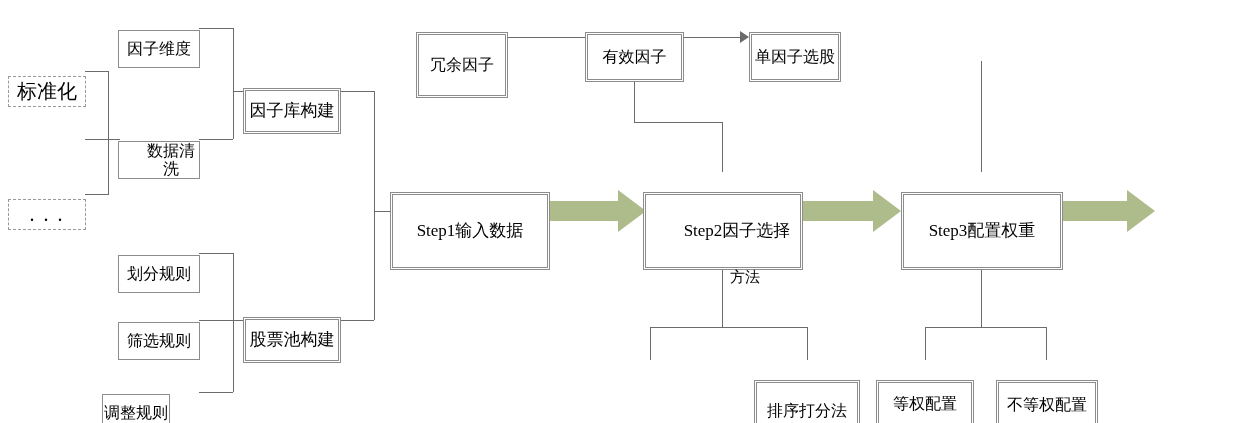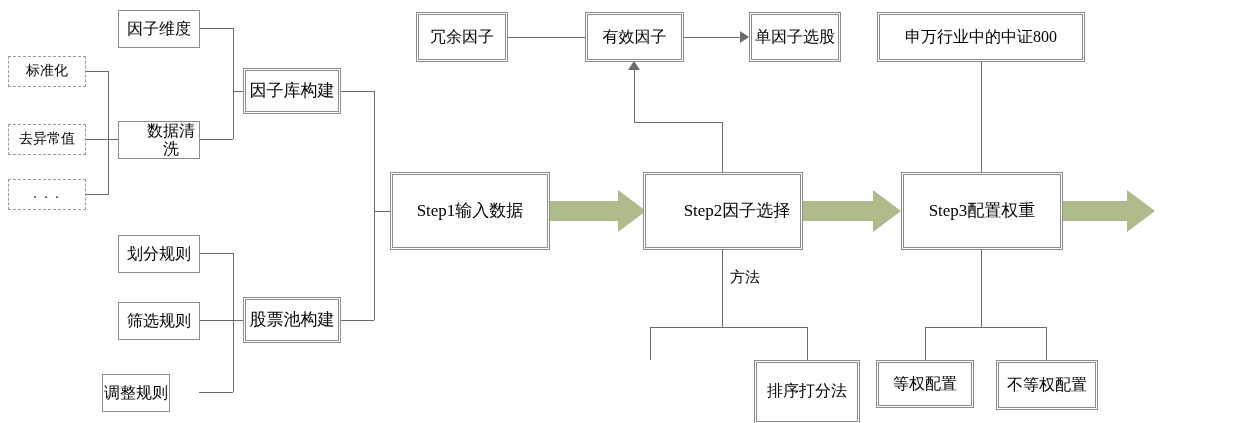--- a/index.html
+++ b/index.html
@@ -19,30 +19,31 @@
     position: absolute;
     box-sizing: border-box;
     display: flex;
     align-items: center;
     justify-content: center;
     background: #ffffff;
     border: 1px solid #8c8c8c;
     color: #000000;
     text-align: center;
     line-height: 1.15;
+    margin-top: 20px;
   }
   
   .box.double {
     border: 1px solid #8c8c8c;
     box-shadow: inset 0 0 0 1px #ffffff, inset 0 0 0 2px #8c8c8c;
   }
   .box.dashed {
     border: 1px dashed #9a9a9a;
   }
-  .t14 { font-size: 14px; }
+  .t14 { font-size: 20px; }
   .t16 { font-size: 16px; }
   .t17 { font-size: 17px; }
   .label {
     position: absolute;
     color: #000000;
     font-size: 15px;
     white-space: nowrap;
   }
   .hline {
     position: absolute;
@@ -138,41 +139,39 @@
       <polygon points="0,11 70,11 70,0 98,21 70,42 70,31 0,31" fill="#aebb8a"></polygon>
     </svg>
   </div>
   <div class="fatarrow" style="left:1063px; top:190px;">
     <svg width="92" height="42" viewBox="0 0 92 42">
       <polygon points="0,11 64,11 64,0 92,21 64,42 64,31 0,31" fill="#aebb8a"></polygon>
     </svg>
   </div>
 
   <div class="box dashed t14" style="left:8px; top:56px; width:78px; height:31px;">标准化</div>
-  <div class="box dashed t14" style="left:8px; top:124px; width:78px; height:31px;">去异常值</div>
   <div class="box dashed t14" style="left:8px; top:179px; width:78px; height:31px; letter-spacing:2px;">. . .</div>
 
   <div class="box t16" style="left:118px; top:10px; width:82px; height:38px;">因子维度</div>
   <div class="box t16" style="left:118px; top:121px; width:82px; height:38px;padding-left:24px;">数据清洗</div>
 
   <div class="box t16" style="left:118px; top:235px; width:82px; height:38px;">划分规则</div>
   <div class="box t16" style="left:118px; top:302px; width:82px; height:38px;">筛选规则</div>
   <div class="box t16" style="left:102px; top:374px; width:68px; height:38px;">调整规则</div>
 
   <div class="box double t17" style="left:243px; top:297px; width:98px; height:46px;">股票池构建</div>
   <div class="box double t17" style="left:243px; top:68px; width:98px; height:46px;">因子库构建</div>
 
   <div class="box double t17" style="left:390px; top:172px; width:160px; height:78px;">Step1输入数据</div>
   <div class="box double t17" style="left:643px; top:172px; width:160px; height:78px;padding-left:28px;">Step2因子选择</div>
   <div class="box double t17" style="left:901px; top:172px; width:162px; height:78px;">Step3配置权重</div>
 
-  <div class="box double t16" style="left:416px; top:12px; width:92px; height:50px;">冗余因子</div>
+  <div class="box double t16" style="left:416px; top:12px; width:92px; height:66px;">冗余因子</div>
   <div class="box double t16" style="left:585px; top:12px; width:99px; height:50px;">有效因子</div>
   <div class="box double t16" style="left:749px; top:12px; width:92px; height:50px;text-align:right;">单因子选股</div>
-  <div class="box double t16" style="left:877px; top:12px; width:208px; height:50px;">申万行业中的中证800</div>
 
   <div class="label" style="left:730px; top:268px;">方法</div>
 
   <div class="box double t16" style="left:754px; top:360px; width:106px; height:64px;font-family:Liberation Mono, monospace;">排序打分法</div>
   <div class="box double t16" style="left:876px; top:360px; width:98px; height:48px;">等权配置</div>
   <div class="box double t16" style="left:996px; top:360px; width:102px; height:50px;">不等权配置</div>
 
 </div>
 
 </body></html>

